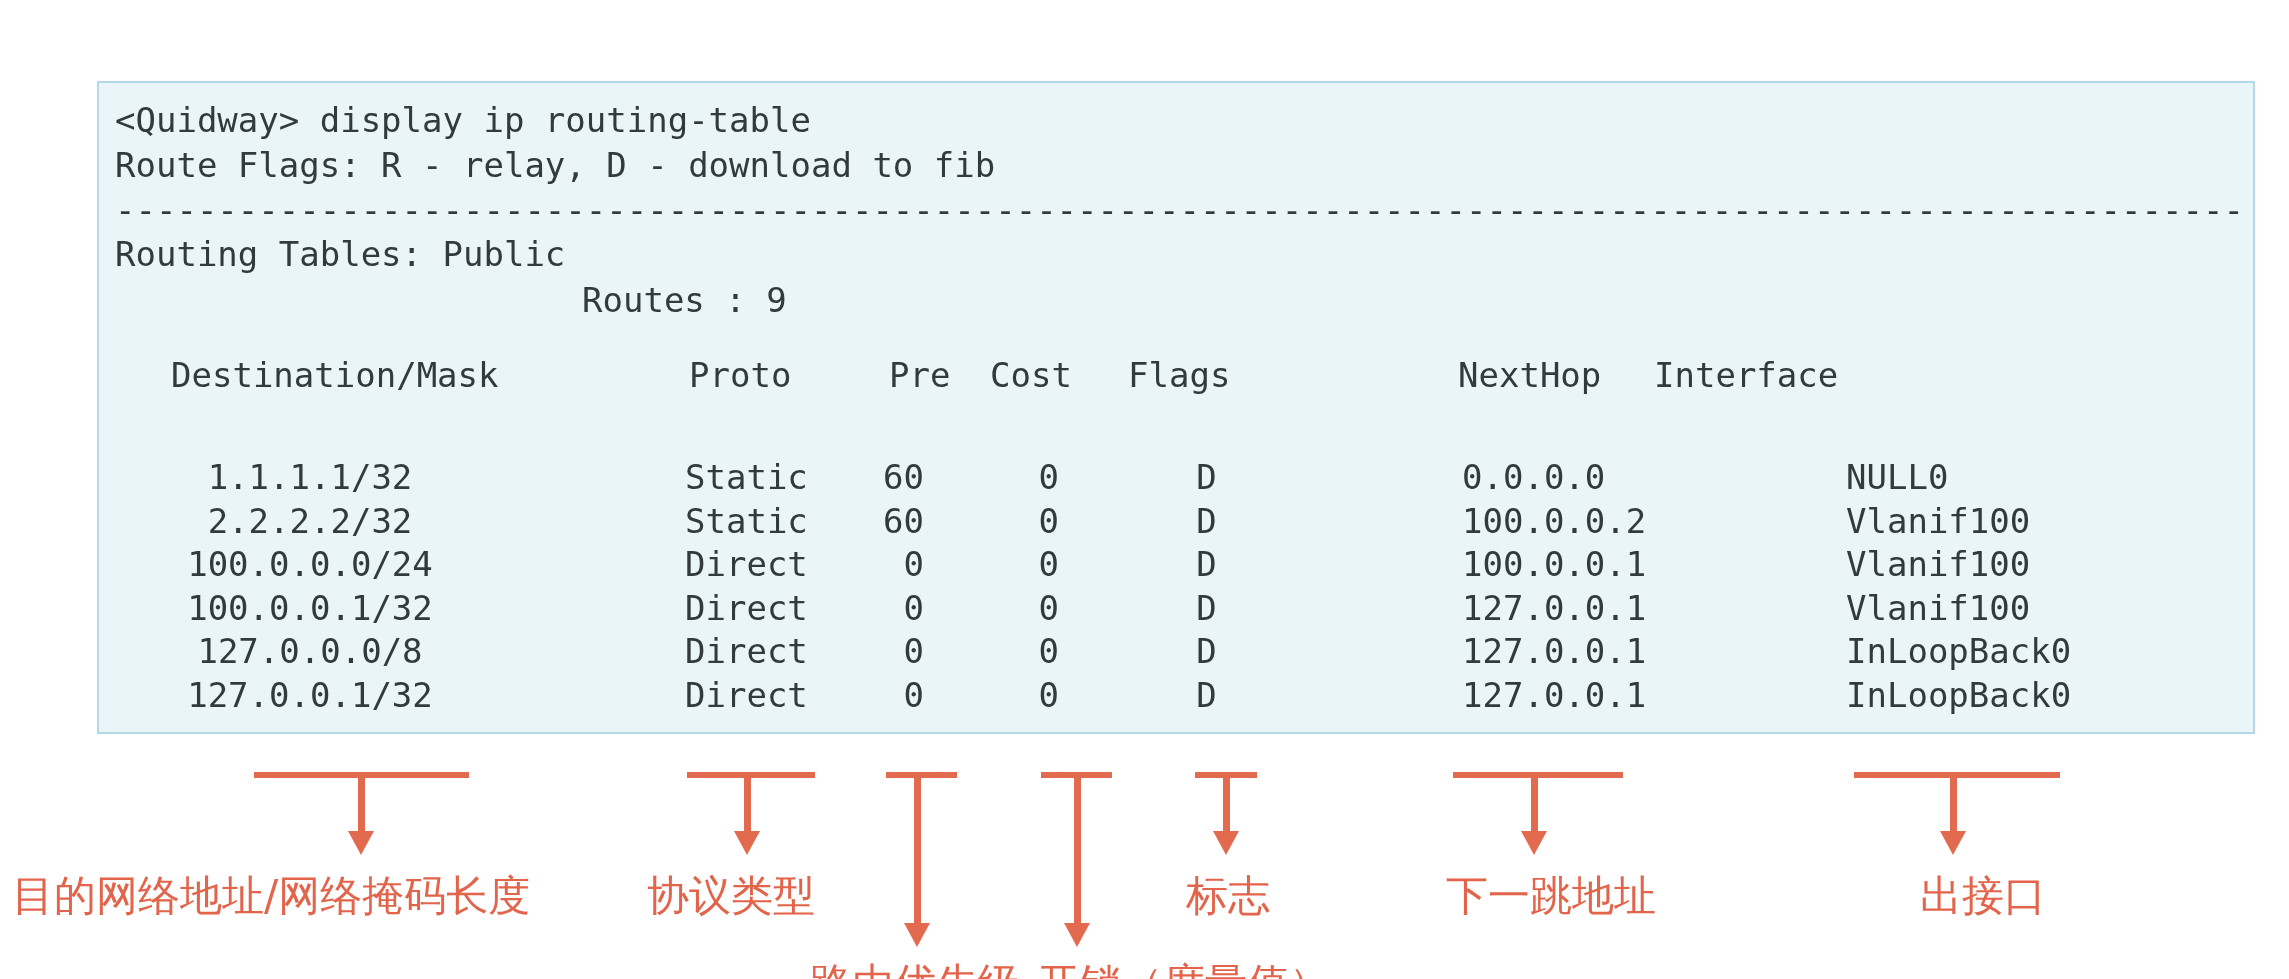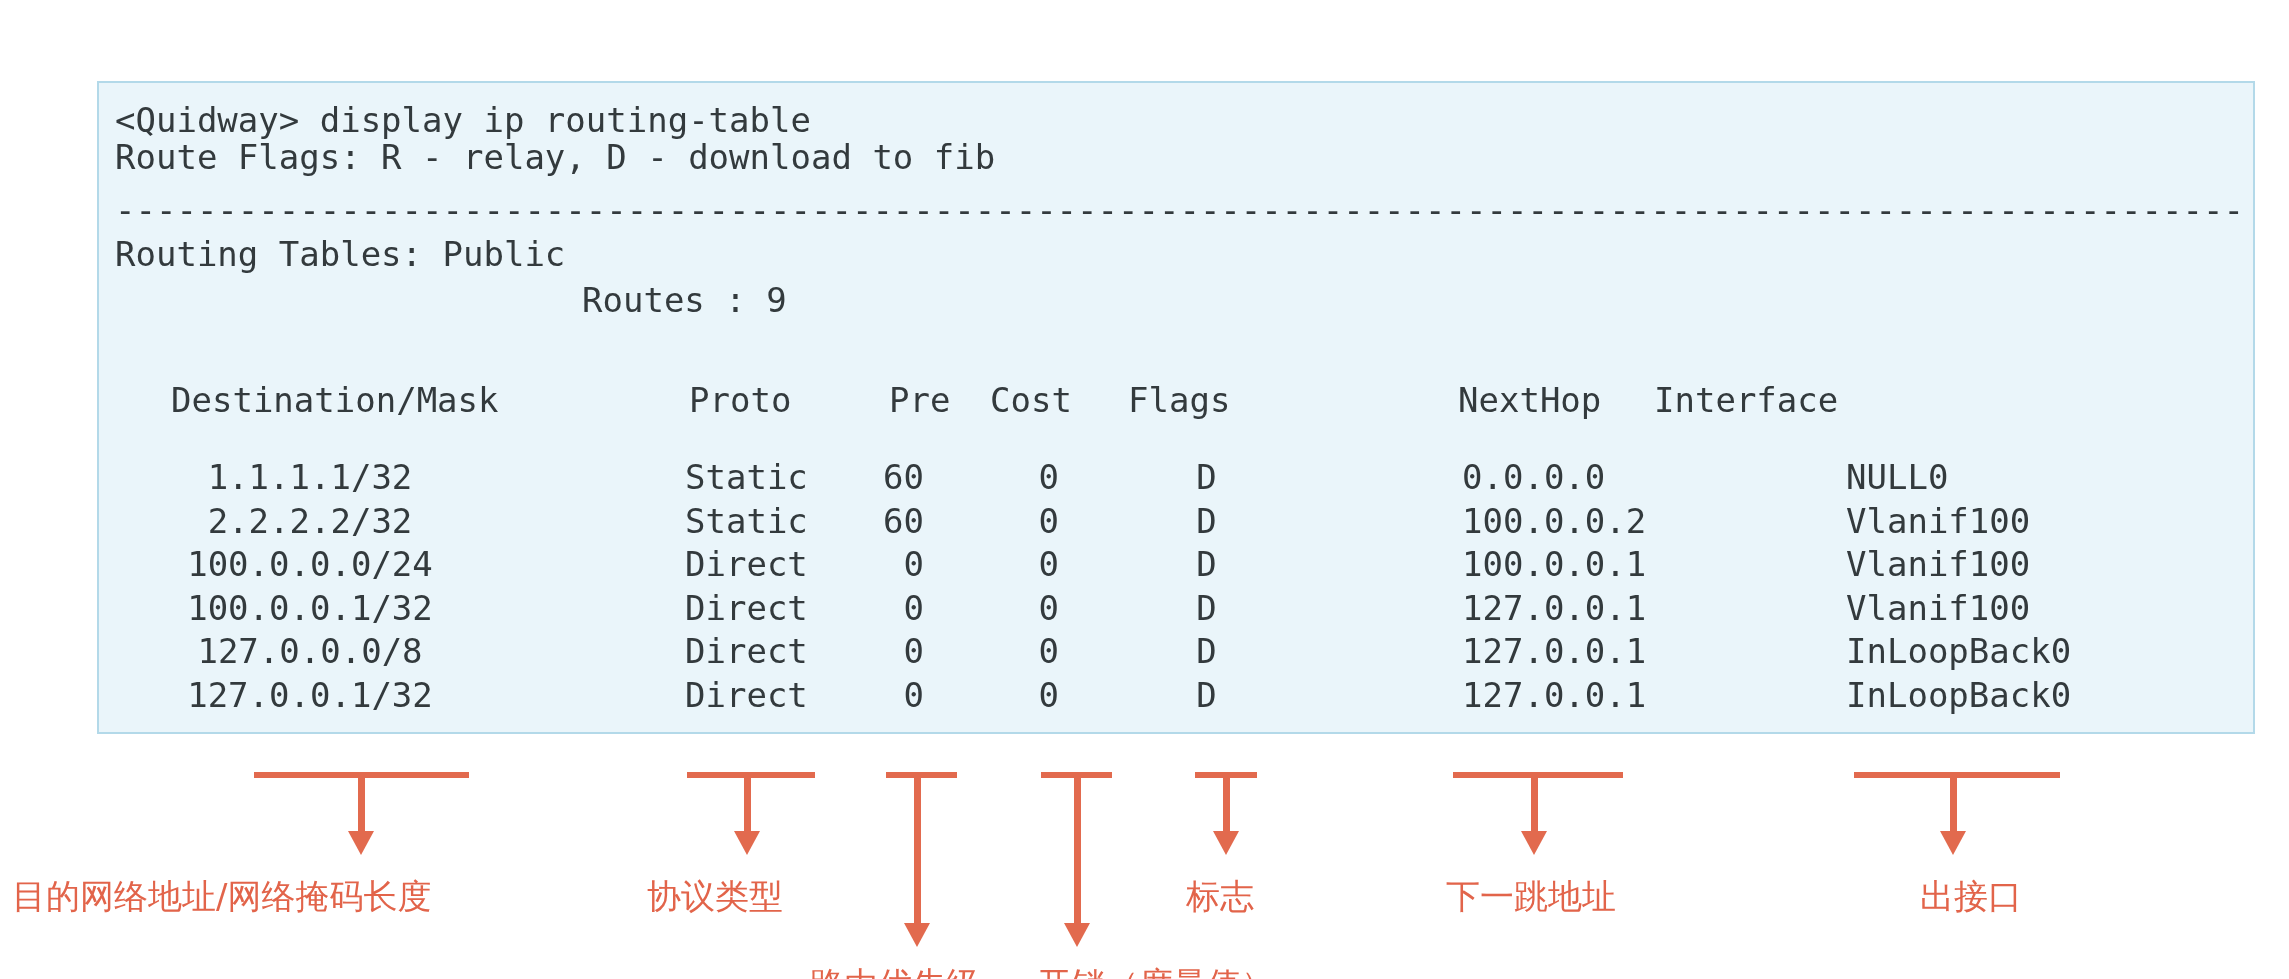--- a/index.html
+++ b/index.html
@@ -47,53 +47,53 @@
     border-right:13px solid transparent;
     border-top:24px solid #e26a4e;
   }
   .callout.short .stem{height:53px;}
   .callout.short .head{top:59px;}
   .callout.long  .stem{height:145px;}
   .callout.long  .head{top:151px;}
   .ann-label{
     position:absolute;
     color:#e2644a;
-    font-size:34px;line-height:40px;
+    font-size:42px;line-height:40px;
     font-family:"DejaVu Sans","Liberation Sans",sans-serif;
     white-space:nowrap;
   }
 </style>
 </head>
 <body>
 
 <div class="canvas">
 
   <div class="terminal-box">
 
     <div class="t-line" style="top:15px;">
       <span class="t-plain">&lt;Quidway&gt; display ip routing-table</span>
     </div>
 
-    <div class="t-line" style="top:52px;">
+    <div class="t-line" style="top:60px;">
       <span class="t-plain">Route Flags: R - relay, D - download to fib</span>
     </div>
 
     <div class="t-line" style="top:105px;">
       <span class="t-plain">--------------------------------------------------------------------------------------------------------</span>
     </div>
 
     <div class="t-line" style="top:149px;">
       <span class="t-plain">Routing Tables: Public</span>
     </div>
 
     <div class="t-line" style="top:195px;">
       <span style="left:483px;">Routes : 9</span>
     </div>
 
-    <div class="t-line" style="top:295px;">
+    <div class="t-line" style="top:270px;">
       <span class="h-dest">Destination/Mask</span>
       <span class="h-proto">Proto</span>
       <span class="h-pre">Pre</span>
       <span class="h-cost">Cost</span>
       <span class="h-flags">Flags</span>
       <span class="h-nexthop">NextHop</span>
       <span class="h-interface">Interface</span>
     </div>
 
     <div class="t-line" style="top:372px;">

